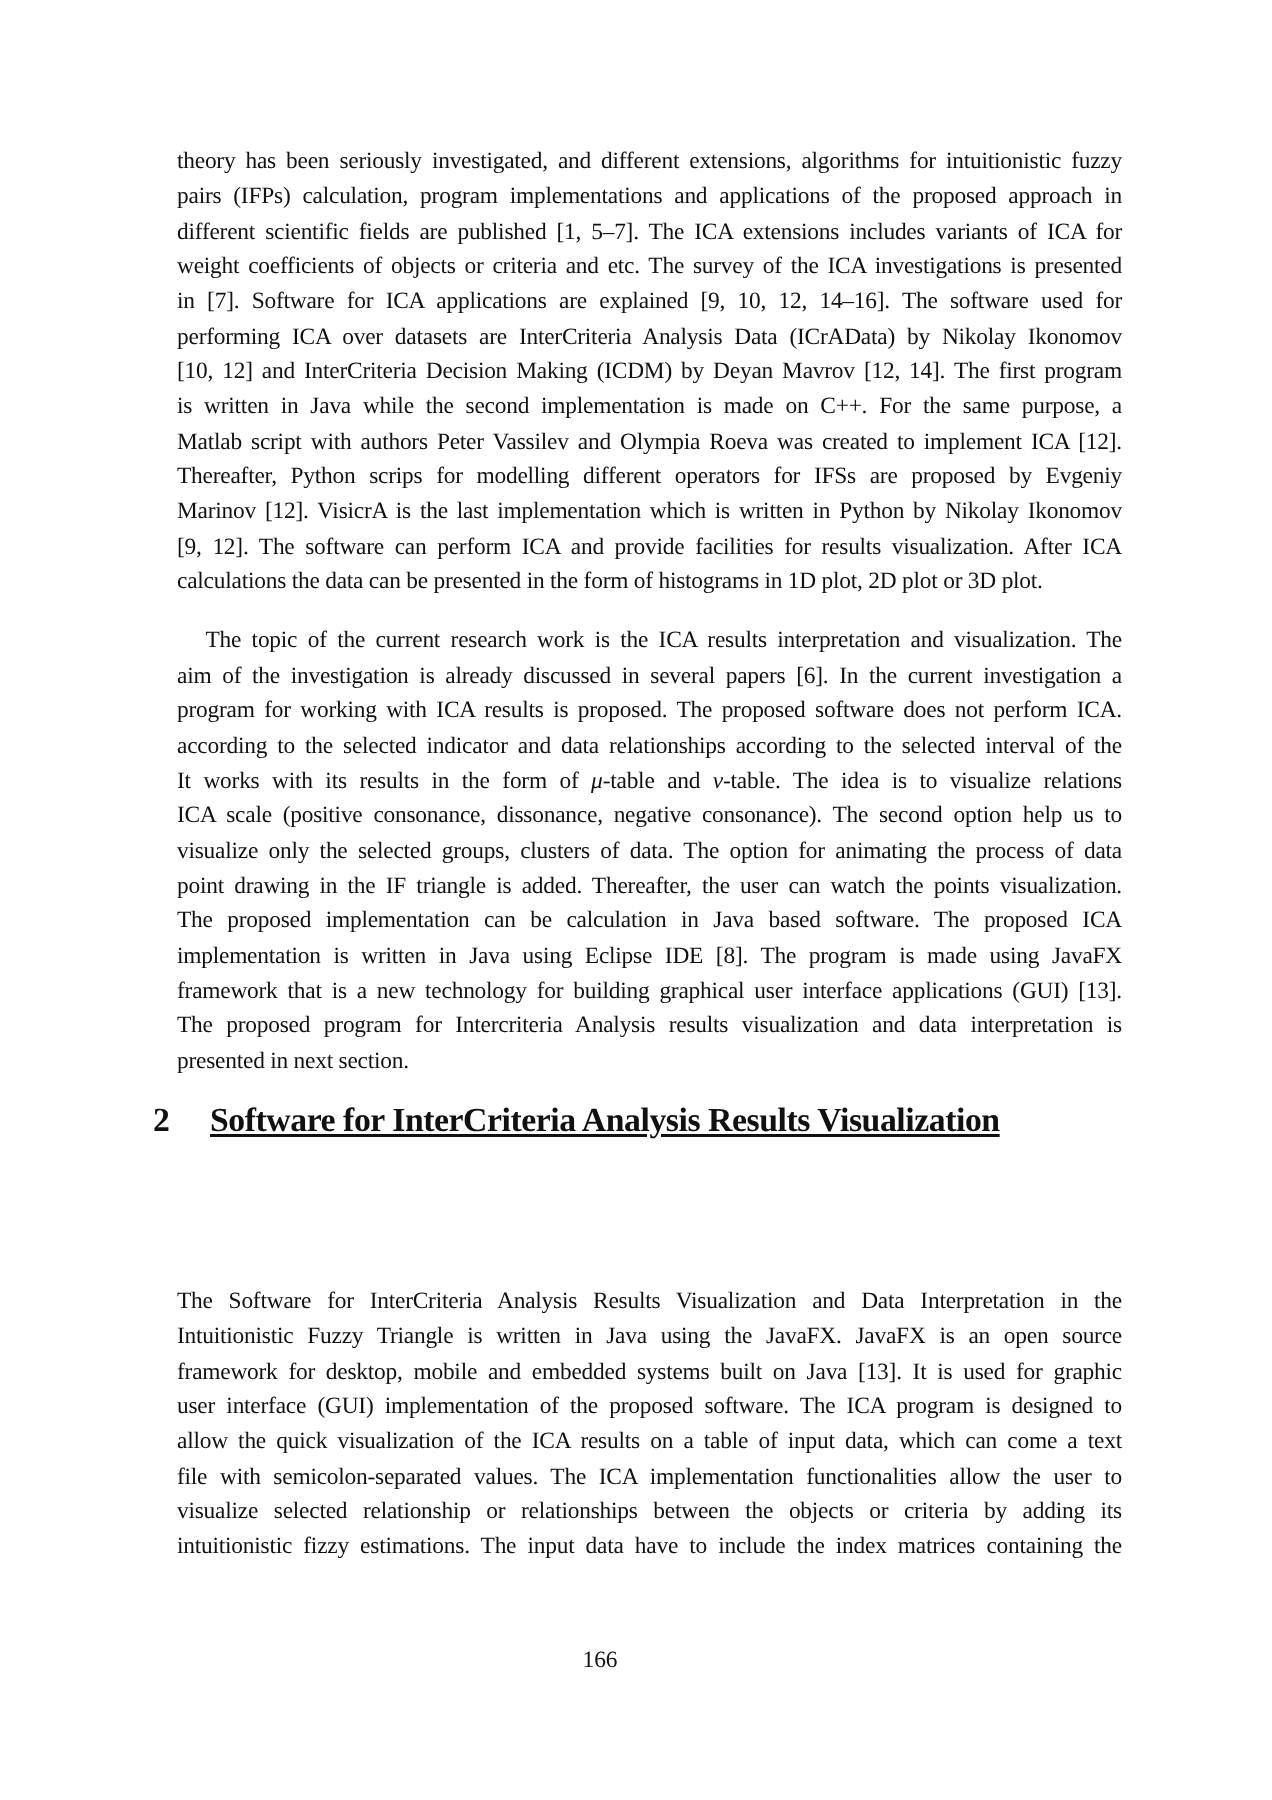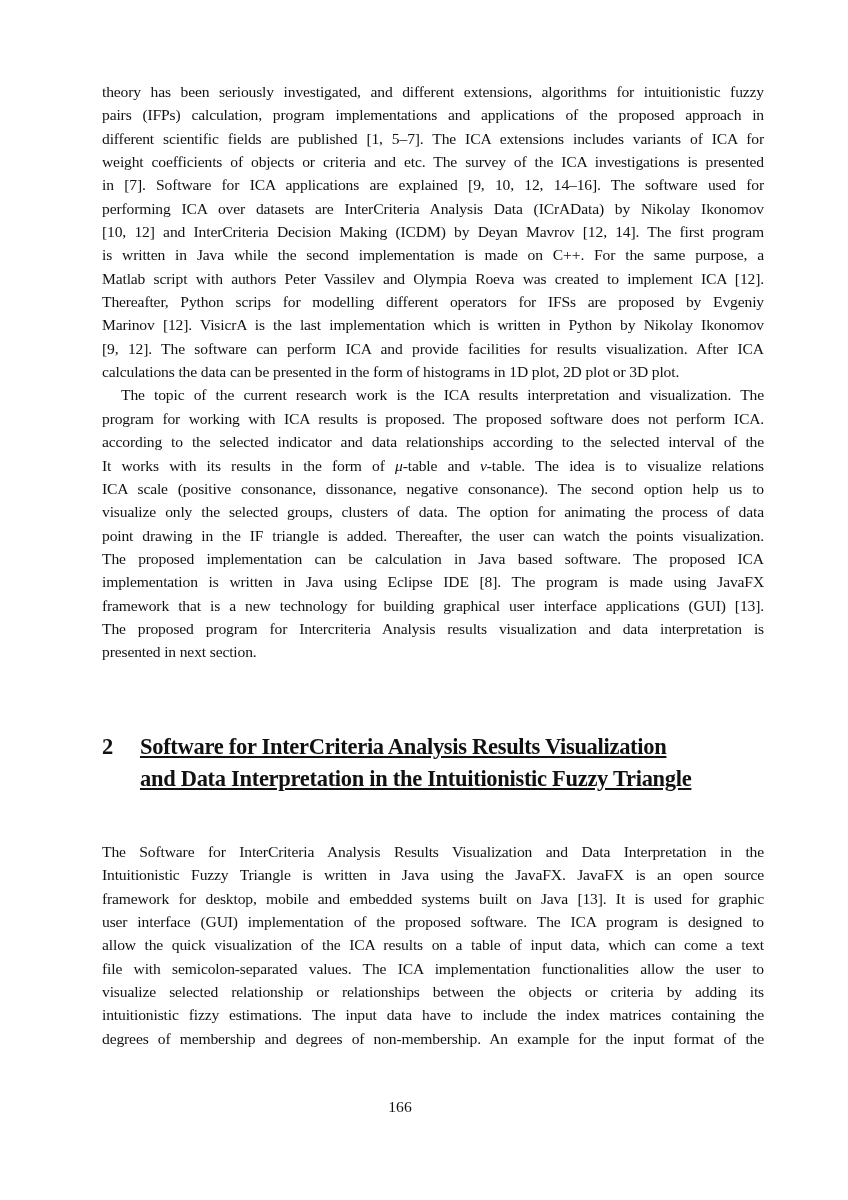--- a/index.html
+++ b/index.html
@@ -30,21 +30,21 @@
     text-align: justify;
     text-align-last: justify;
     letter-spacing: -0.15px;
   }
   .line.last {
     text-align-last: left;
   }
   .line.indent {
     padding-left: 19px;
   }
-  .para { display: block; margin: 0; }
+  .para { display: block; margin: 16px; }
   .heading {
     position: absolute;
     left: 102px;
     top: 731px;
     width: 700px;
     font-weight: bold;
     font-size: 22.5px;
     line-height: 32px;
   }
   .heading .num {
@@ -93,49 +93,48 @@
     <span class="line">[10, 12] and InterCriteria Decision Making (ICDM) by Deyan Mavrov [12, 14]. The first program</span>
     <span class="line">is written in Java while the second implementation is made on C++. For the same purpose, a</span>
     <span class="line">Matlab script with authors Peter Vassilev and Olympia Roeva was created to implement ICA [12].</span>
     <span class="line">Thereafter, Python scrips for modelling different operators for IFSs are proposed by Evgeniy</span>
     <span class="line">Marinov [12]. VisicrA is the last implementation which is written in Python by Nikolay Ikonomov</span>
     <span class="line">[9, 12]. The software can perform ICA and provide facilities for results visualization. After ICA</span>
     <span class="line last">calculations the data can be presented in the form of histograms in 1D plot, 2D plot or 3D plot.</span>
   </div>
   <div class="para">
     <span class="line indent">The topic of the current research work is the ICA results interpretation and visualization. The</span>
+    <span class="line">aim of the investigation is already discussed in several papers [6]. In the current investigation a</span>
     <span class="line">program for working with ICA results is proposed. The proposed software does not perform ICA.</span>
     <span class="line">according to the selected indicator and data relationships according to the selected interval of the</span>
     <span class="line"><span>It works with its results in the form of </span><span class="greek">μ</span><span>-table  and </span><span class="greek">ν</span><span>-table. The idea is to visualize relations</span></span>
     <span class="line">ICA scale (positive consonance, dissonance, negative consonance). The second option help us to</span>
     <span class="line">visualize only the selected groups, clusters of data. The option for animating the process of data</span>
     <span class="line">point drawing in the IF triangle is added. Thereafter, the user can watch the points visualization.</span>
     <span class="line">The proposed implementation can be calculation in Java based software. The proposed ICA</span>
     <span class="line">implementation is written in Java using Eclipse IDE [8]. The program is made using JavaFX</span>
     <span class="line">framework that is a new technology for building graphical user interface applications (GUI) [13].</span>
     <span class="line">The proposed program for Intercriteria Analysis results visualization and data interpretation is</span>
     <span class="line last">presented in next section.</span>
   </div>
 </div>
 
 <div class="heading">
   <span class="num">2</span>
   <span class="title">
     <span>Software for InterCriteria Analysis Results Visualization</span>
-    <span>and Data Interpretation in the Intuitionistic Fuzzy Triangle</span>
   </span>
 </div>
 
 <div class="section2">
   <div class="para">
     <span class="line">The Software for InterCriteria Analysis Results Visualization and Data Interpretation in the</span>
     <span class="line">Intuitionistic Fuzzy Triangle is written in Java using the JavaFX. JavaFX is an open source</span>
     <span class="line">framework for desktop, mobile and embedded systems built on Java [13]. It is used for graphic</span>
     <span class="line">user interface (GUI) implementation of the proposed software. The ICA program is designed to</span>
     <span class="line">allow the quick visualization of the ICA results on a table of input data, which can come a text</span>
     <span class="line">file with semicolon-separated values. The ICA implementation functionalities allow the user to</span>
     <span class="line">visualize selected relationship or relationships between the objects or criteria by adding its</span>
     <span class="line">intuitionistic fizzy estimations. The input data have to include the index matrices containing the</span>
-    <span class="line">degrees of membership and degrees of non-membership. An example for the input format of the</span>
   </div>
 </div>
 
 <div class="page-number">166</div>
 
 </body></html>

